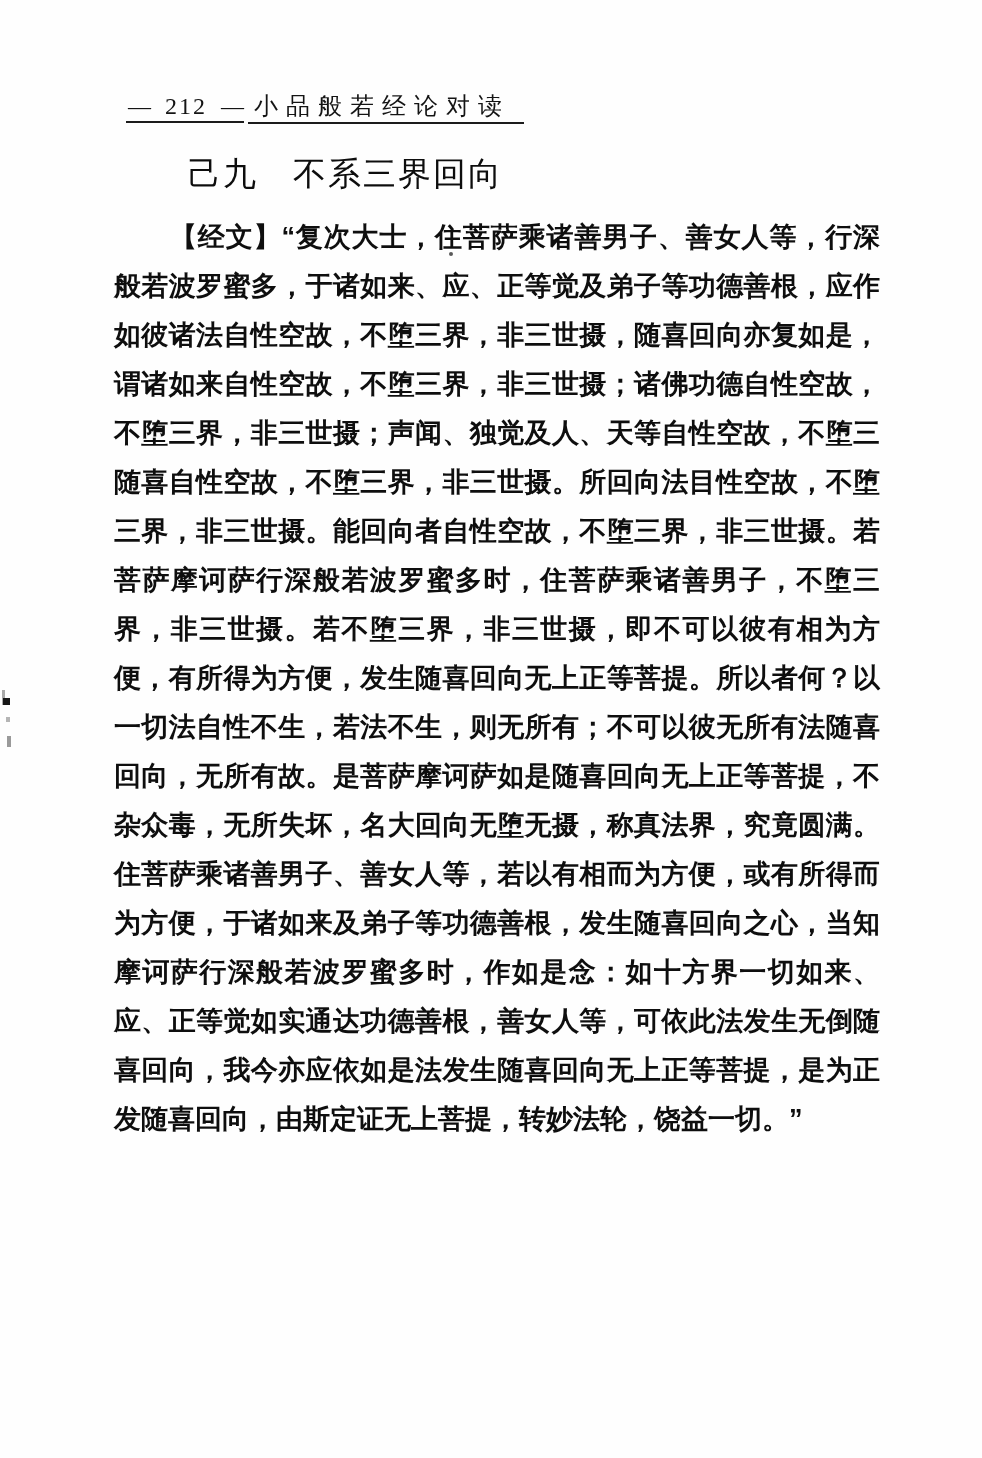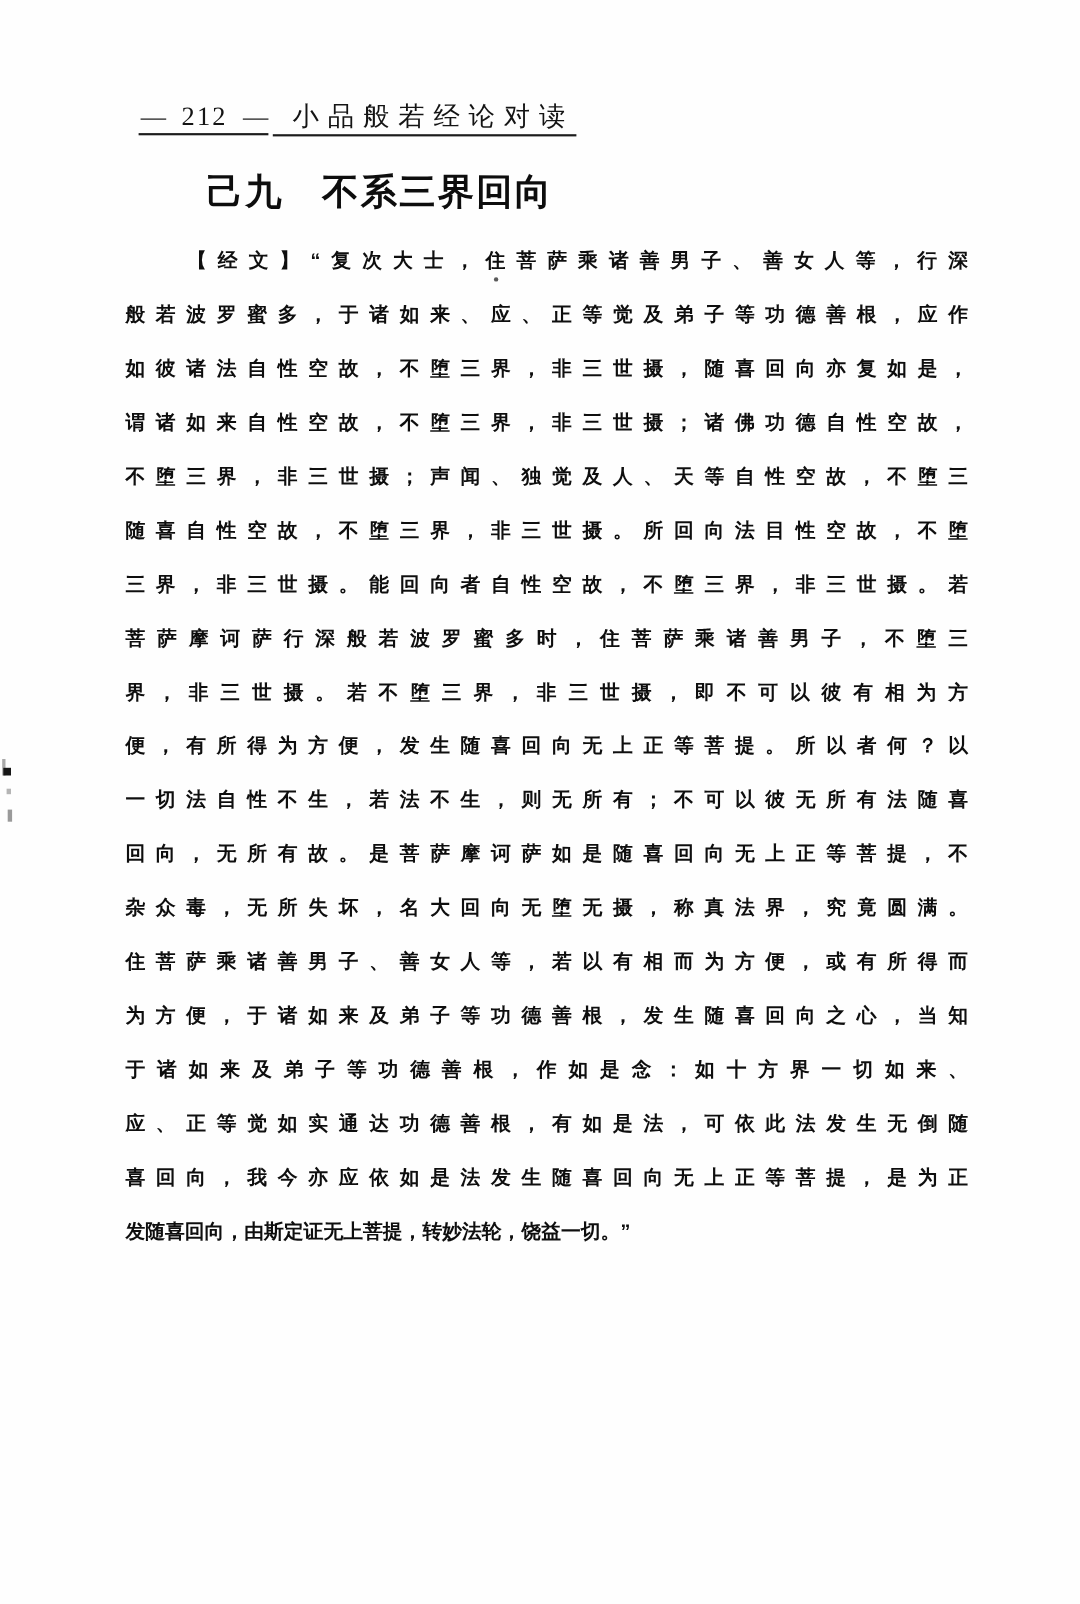--- a/index.html
+++ b/index.html
@@ -19,46 +19,46 @@
   .header-row {
     position: absolute; top: 90px; left: 128px;
     display: flex; align-items: baseline;
     font-family: "Liberation Serif", serif;
     color: #141414;
     white-space: nowrap;
   }
   .header-dash { font-size: 23px; }
   .header-pagenum { font-size: 24px; margin: 0 14px; letter-spacing: 2px; font-family: Liberation Serif, serif; }
   .header-booktitle {
-    font-size: 24px; margin-left: 22px; letter-spacing: 8px;
+    font-size: 24px; margin-left: 10px; letter-spacing: 8px;
     font-weight: 500;
   }
   .header-underline {
     position: absolute; height: 2px; background: #1c1c1c;
   }
   .header-underline.seg1 { top: 121px; left: 126px; width: 118px; }
   .header-underline.seg2 { top: 122px; left: 248px; width: 276px; }
 
   
   .section-title {
     position: absolute; top: 152px; left: 188px;
-    font-size: 33px; font-weight: 700;
+    font-size: 33px; font-weight: 400;
     letter-spacing: 2px;
     color: #0d0d0d;
     white-space: nowrap;
   }
 
   
   .body-text {
     position: absolute; top: 213px; left: 114px;
     width: 766px;
   }
   .line {
     height: 49px; line-height: 49px;
-    font-size: 18px; font-weight: 700;
+    font-size: 27px; font-weight: 700;
     color: #0e0e0e;
     text-align: justify;
     text-align-last: justify;
     word-break: break-all;
     white-space: nowrap;
   }
   .line.indent { text-indent: 56px; }
   .line.last { text-align-last: left; white-space: normal; }
 
   
@@ -94,22 +94,22 @@
     <div class="line">随喜自性空故，不堕三界，非三世摄。所回向法目性空故，不堕</div>
     <div class="line">三界，非三世摄。能回向者自性空故，不堕三界，非三世摄。若</div>
     <div class="line">菩萨摩诃萨行深般若波罗蜜多时，住菩萨乘诸善男子，不堕三</div>
     <div class="line">界，非三世摄。若不堕三界，非三世摄，即不可以彼有相为方</div>
     <div class="line">便，有所得为方便，发生随喜回向无上正等菩提。所以者何？以</div>
     <div class="line">一切法自性不生，若法不生，则无所有；不可以彼无所有法随喜</div>
     <div class="line">回向，无所有故。是菩萨摩诃萨如是随喜回向无上正等菩提，不</div>
     <div class="line">杂众毒，无所失坏，名大回向无堕无摄，称真法界，究竟圆满。</div>
     <div class="line">住菩萨乘诸善男子、善女人等，若以有相而为方便，或有所得而</div>
     <div class="line">为方便，于诸如来及弟子等功德善根，发生随喜回向之心，当知</div>
-    <div class="line">于诸如来及弟子等功德善根，作如是念：如十方界一切如来、</div>
-    <div class="line">应、正等觉如实通达功德善根，有如是法，可依此法发生无倒随</div>
+    <div class="line">摩诃萨行深般若波罗蜜多时，作如是念：如十方界一切如来、</div>
+    <div class="line">应、正等觉如实通达功德善根，善女人等，可依此法发生无倒随</div>
     <div class="line">喜回向，我今亦应依如是法发生随喜回向无上正等菩提，是为正</div>
     <div class="line last">发随喜回向，由斯定证无上菩提，转妙法轮，饶益一切。”</div>
   </div>
 
   <div class="artifact a1"></div>
   <div class="artifact a2"></div>
   <div class="artifact a3"></div>
   <div class="artifact a4"></div>
   <div class="artifact a5"></div>
 

